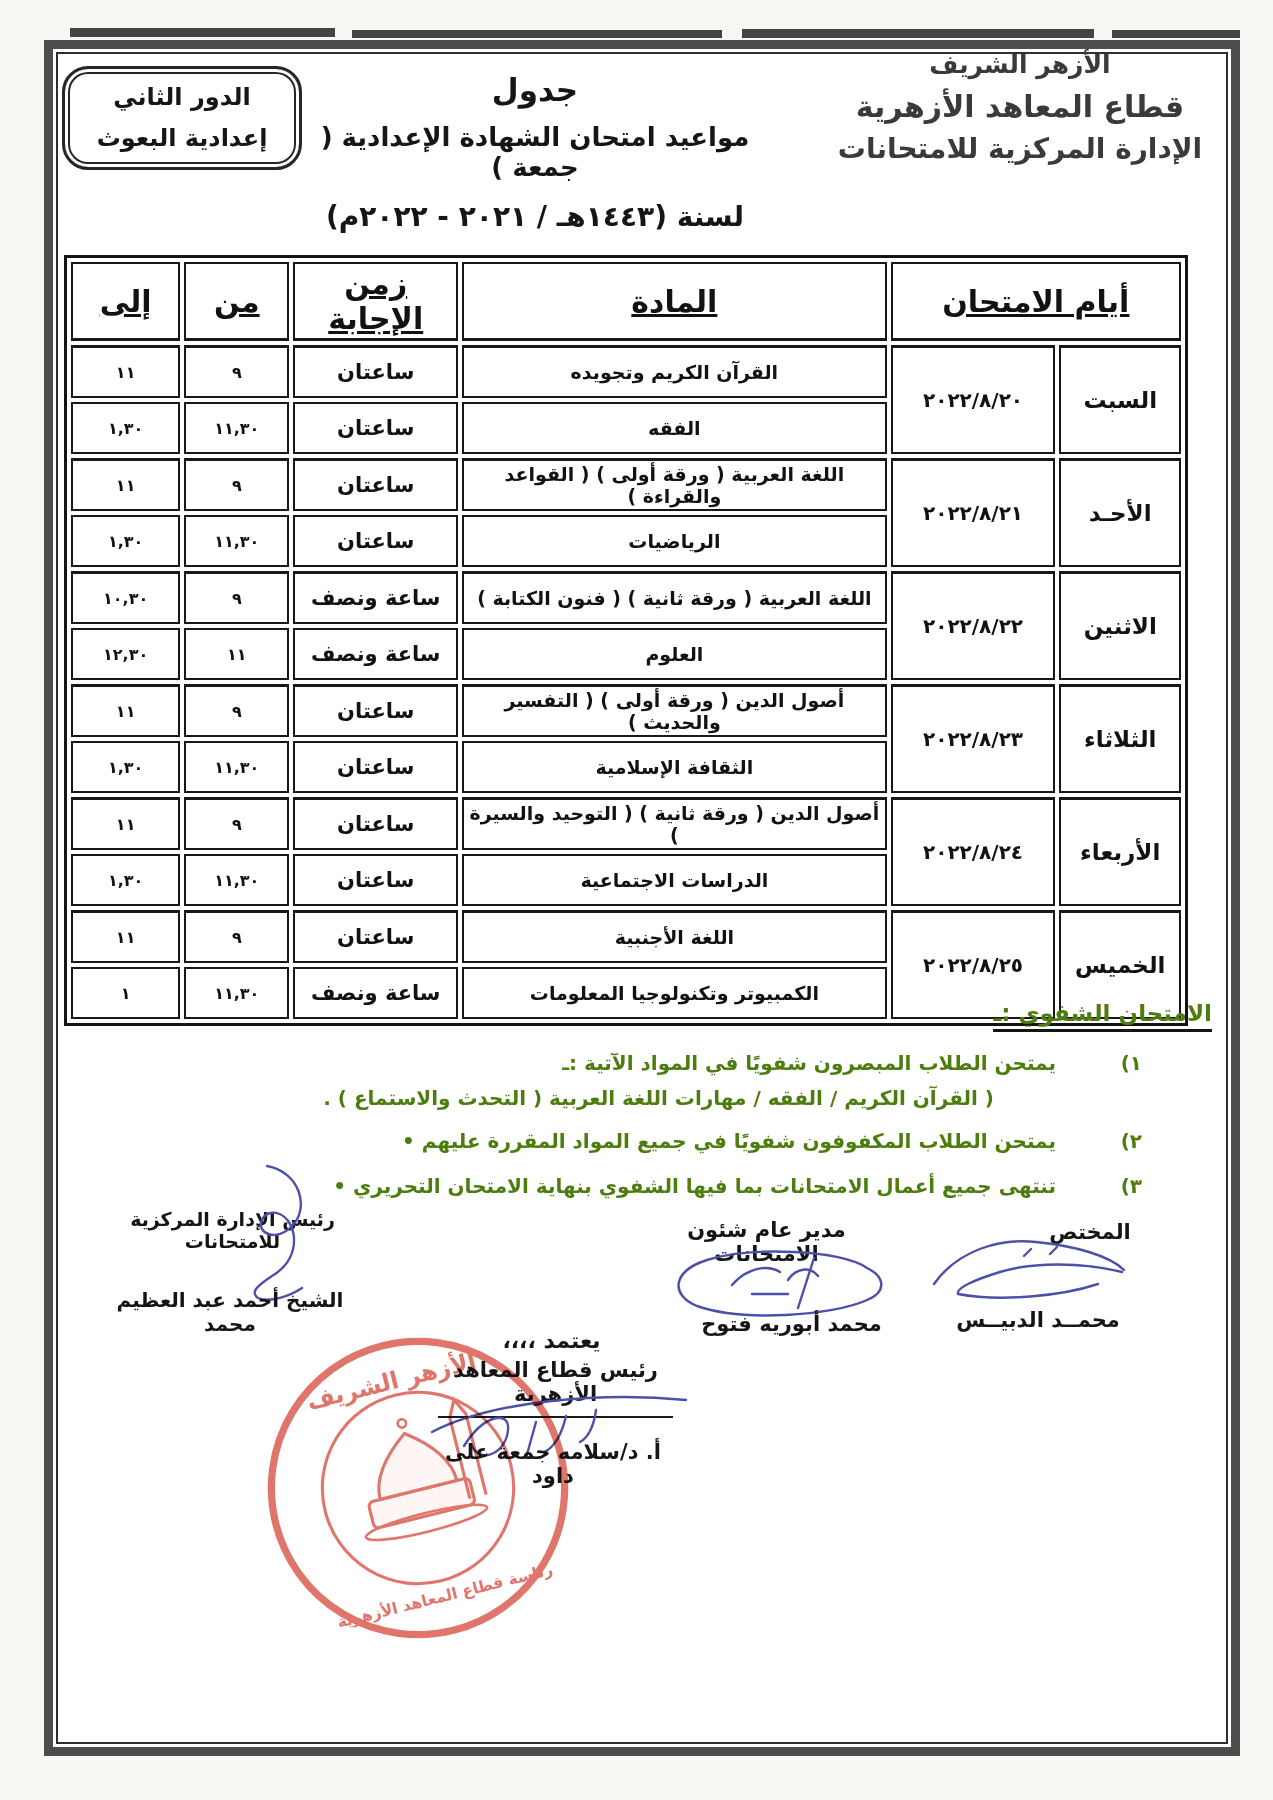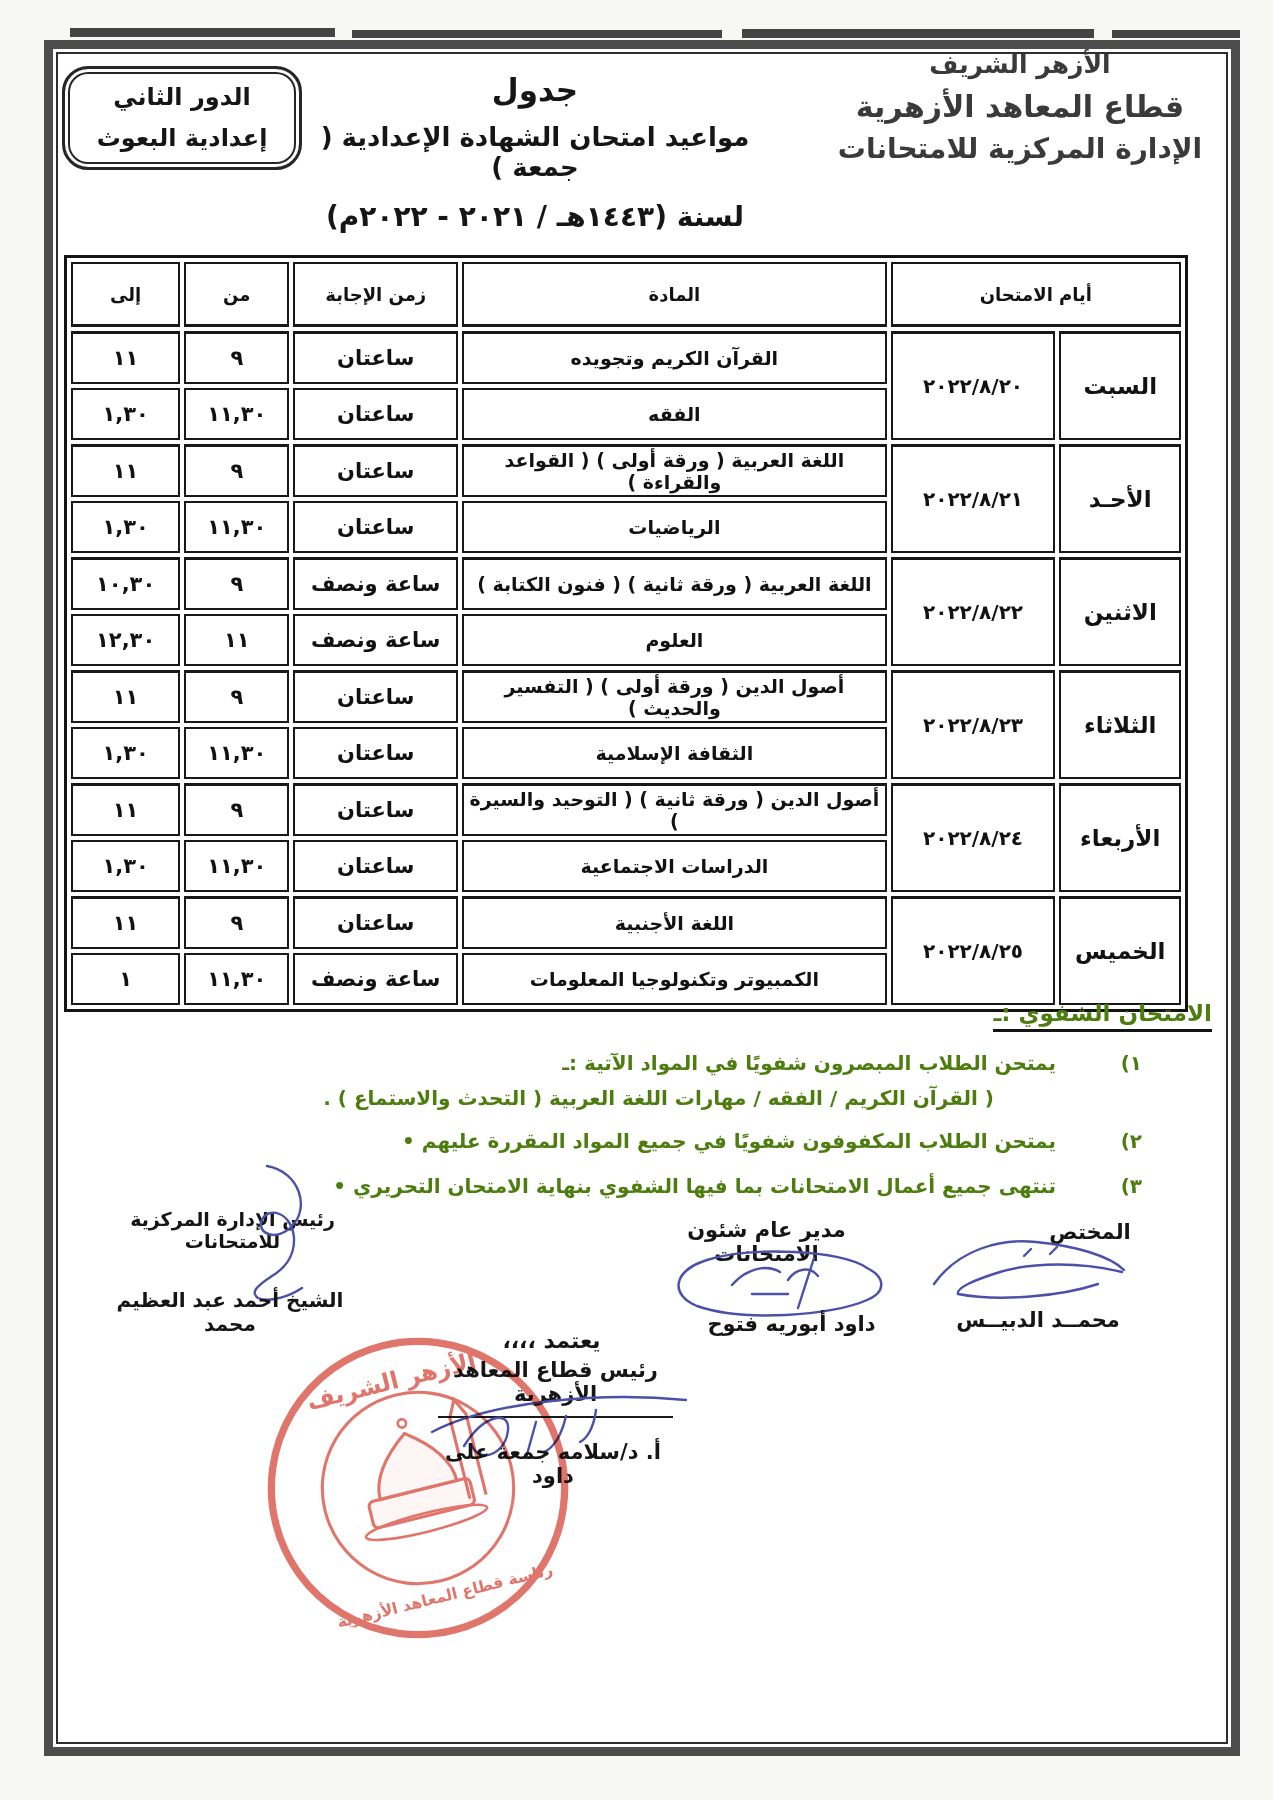--- a/index.html
+++ b/index.html
@@ -34,28 +34,28 @@
               box-shadow:inset 0 0 0 3px #fff, inset 0 0 0 5px #262626;
               display:flex;flex-direction:column;justify-content:center;align-items:center;
               font-size:24px;font-weight:bold;line-height:41px;direction:rtl;}
 
   
   .exam-table{position:absolute;left:64px;top:255px;width:1124px;table-layout:fixed;
               border-collapse:separate;border-spacing:4px;background:#fff;
               border:3px solid #141414;direction:rtl;}
   .exam-table th,.exam-table td{border:2px solid #181818;text-align:center;vertical-align:middle;
               font-weight:bold;color:#121212;padding:2px 4px;overflow:hidden;}
-  .exam-table th{height:56px;font-size:18px;border-bottom-width:3px;}
+  .exam-table th{height:56px;font-size:30px;border-bottom-width:3px;text-decoration:underline;}
   .exam-table td{height:44px;}
   .exam-table tr.gs td{border-top-width:3px;}
   td.day{font-size:23px;}
   td.date{font-size:20px;}
   td.subj{font-size:19px;}
   td.dur{font-size:21px;margin-left:32px;}
-  td.num{font-size:21px;}
+  td.num{font-size:16px;}
 
   
   .notes{position:absolute;right:61px;top:1000px;width:1150px;direction:rtl;font-weight:bold;color:#4d7c0f;}
   .notes-heading{display:inline-block;font-size:23px;border-bottom:3px solid #141414;padding-bottom:3px;}
   .note-row{display:flex;margin-top:17px;font-size:20px;line-height:28px;}
   .note-row .num{width:44px;flex:none;margin-right:70px;}
   .note-row .txt{margin-right:42px;}
   .note-cont{margin-right:218px;margin-top:9px;font-size:20px;}
 
   
@@ -241,21 +241,21 @@
     <path class="sig-path" d="M96,24 l7,-7 M122,22 l7,-7"></path>
   </svg>
   <div class="signame" style="left:948px;top:1308px;width:180px;font-size:21px;">محمــد الدبيــس</div>
 
   <div class="siglabel" style="left:644px;top:1218px;width:245px;font-size:21px;">مدير عام شئون الامتحانات</div>
   <svg class="sigsvg" style="left:662px;top:1240px;" width="234" height="86" viewBox="0 0 234 86">
     <path class="sig-path" d="M205,28 C180,10 90,6 45,20 C10,31 8,55 35,66 C80,82 170,76 205,60 C226,51 222,36 205,28"></path>
     <path class="sig-path" d="M70,45 C85,28 105,24 118,32 M126,40 c8,-12 22,-14 30,-4 M90,54 h36"></path>
     <path class="sig-path" d="M152,18 l-16,50"></path>
   </svg>
-  <div class="signame" style="left:694px;top:1312px;width:195px;font-size:21px;">داود أبوريه فتوح</div>
+  <div class="signame" style="left:694px;top:1312px;width:195px;font-size:21px;">محمد أبوريه فتوح</div>
 
   <div class="siglabel" style="left:120px;top:1208px;width:225px;font-size:19px;">رئيس الإدارة المركزية للامتحانات</div>
   <svg class="sigsvg" style="left:212px;top:1160px;" width="120" height="145" viewBox="0 0 120 145">
     <path class="sig-path" d="M55,6 C88,12 98,48 80,66 C65,82 44,74 50,60 C56,46 80,52 82,78 C83,98 70,110 60,116 M60,116 C45,126 38,132 46,138 C58,143 78,136 90,128"></path>
   </svg>
   <div class="signame" style="left:106px;top:1288px;width:248px;font-size:20px;">الشيخ أحمد عبد العظيم محمد</div>
 
   <div class="approve-word">يعتمد ،،،،</div>
   <div class="approve-title">رئيس قطاع المعاهد الأزهرية</div>
   <svg class="sigsvg" style="left:424px;top:1372px;" width="270" height="92" viewBox="0 0 270 92">

